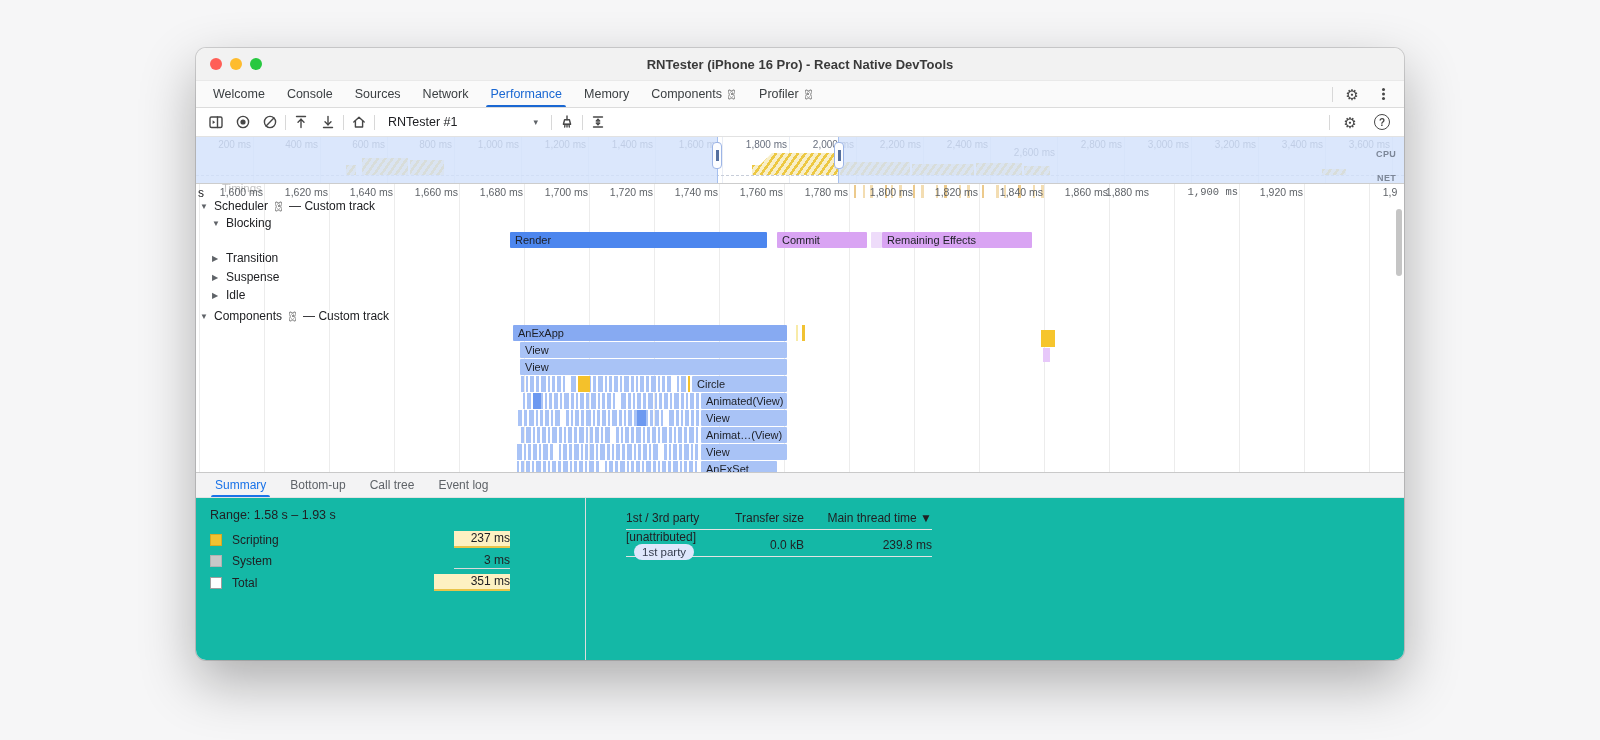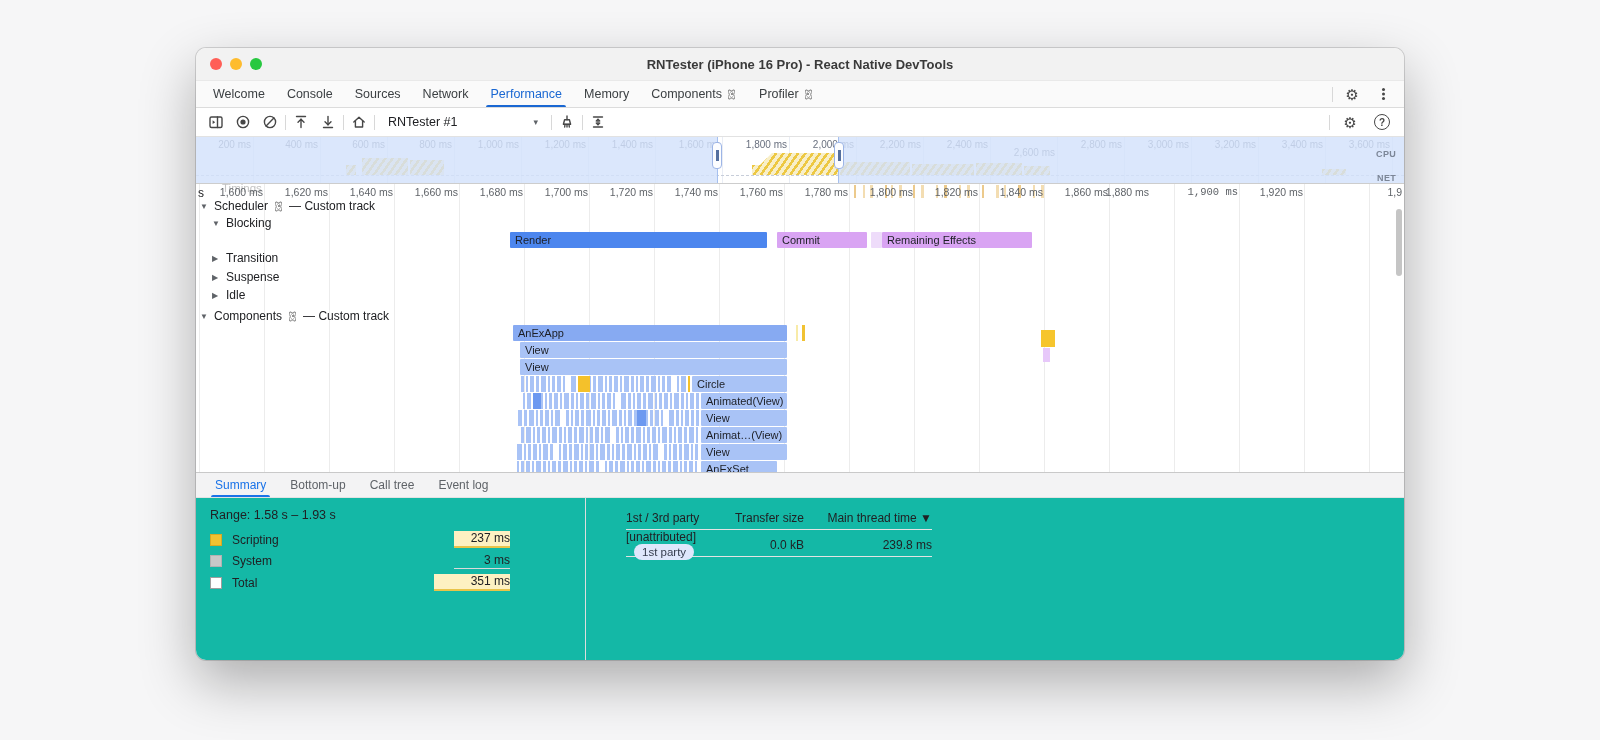--- a/index.html
+++ b/index.html
@@ -48,21 +48,21 @@
   .handle{position:absolute;background:#fcfdff;border:1px solid #9db5e6;border-radius:4px;box-sizing:border-box}
   .handle::before,.handle::after{content:"";position:absolute;top:7px;width:1.5px;height:11px;background:#55709f}
   .handle::before{left:2.5px}.handle::after{right:2.5px}
   .lane{position:absolute;font-size:9px;font-weight:700;color:#7c8697;letter-spacing:.3px}
   
   .flame{position:relative;height:288px;background:#fff;overflow:hidden;
     background-image:linear-gradient(90deg,#ececec 1px,transparent 1px);background-size:65px 100%;background-position:68px 0}
   .ghost{position:absolute;font-size:11.5px;color:#c3c3c3;white-space:nowrap}
   .edgelabel{position:absolute;font-size:12px;color:#202124}
   .rlabel{position:absolute;top:2px;font-size:10.5px;color:#5f6368;text-align:right;white-space:nowrap}
-  .rlabel.clipped{text-align:right;overflow:hidden}
+  .rlabel.clipped{text-align:center;overflow:hidden}
   .otick{position:absolute;top:1px}
   .track{position:absolute;display:flex;align-items:center;font-size:12px;color:#202124;white-space:nowrap}
   .arr{font-size:8px;color:#5f6368;margin-right:5px;width:9px;display:inline-block}
   .suffix{margin-left:5px}
   .tname{margin-right:1px}
   .fbar{position:absolute;height:16px;font-size:11px;color:#1c1e24;line-height:16px;padding-left:5px;box-sizing:border-box;overflow:hidden;white-space:nowrap;border-radius:1px}
   .chip{position:absolute;height:16px}
   .vscroll{position:absolute;width:6px;background:#c5c5c5;border-radius:3px}
   
   .btabs{height:24px;background:#f3f3f4;border-top:1px solid #c9c9c9;border-bottom:1px solid #e2e2e2;display:flex;padding-left:7px;box-sizing:content-box}

